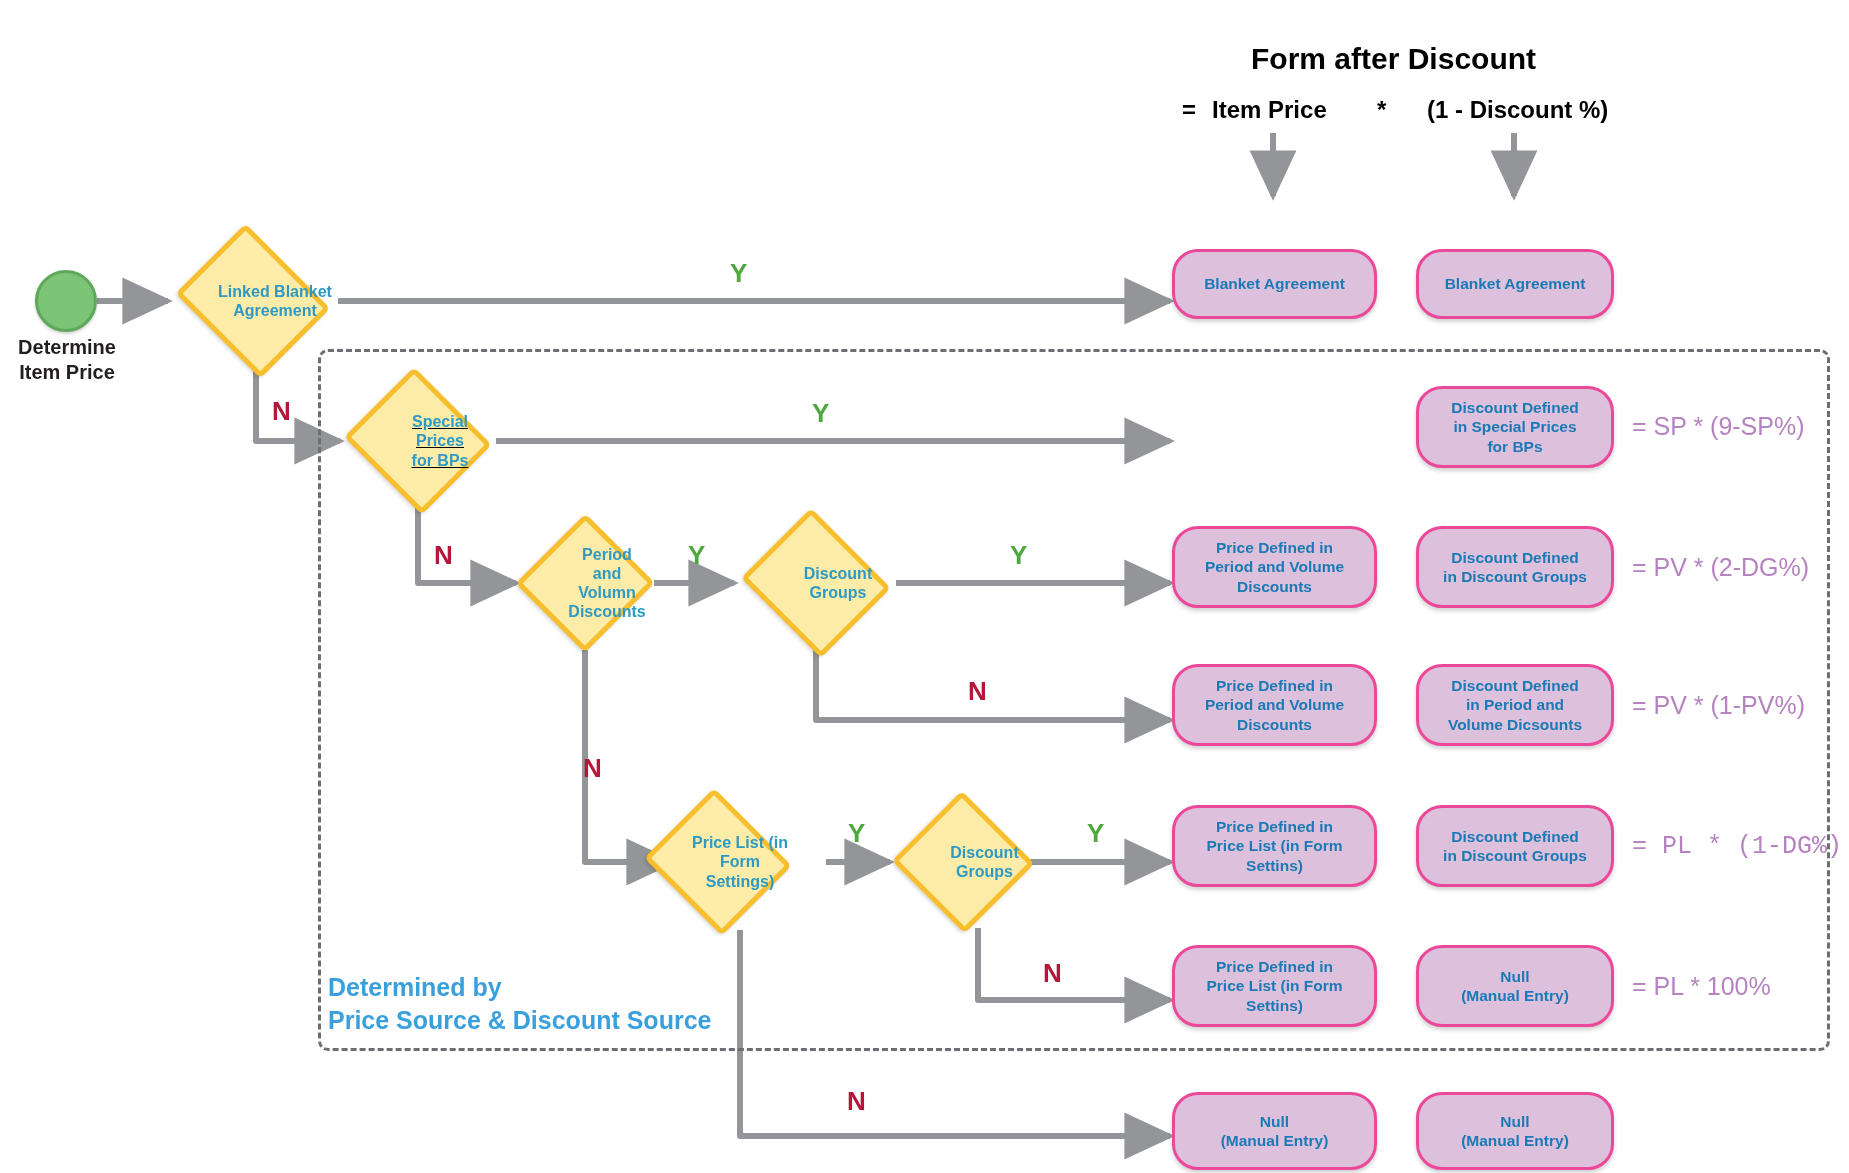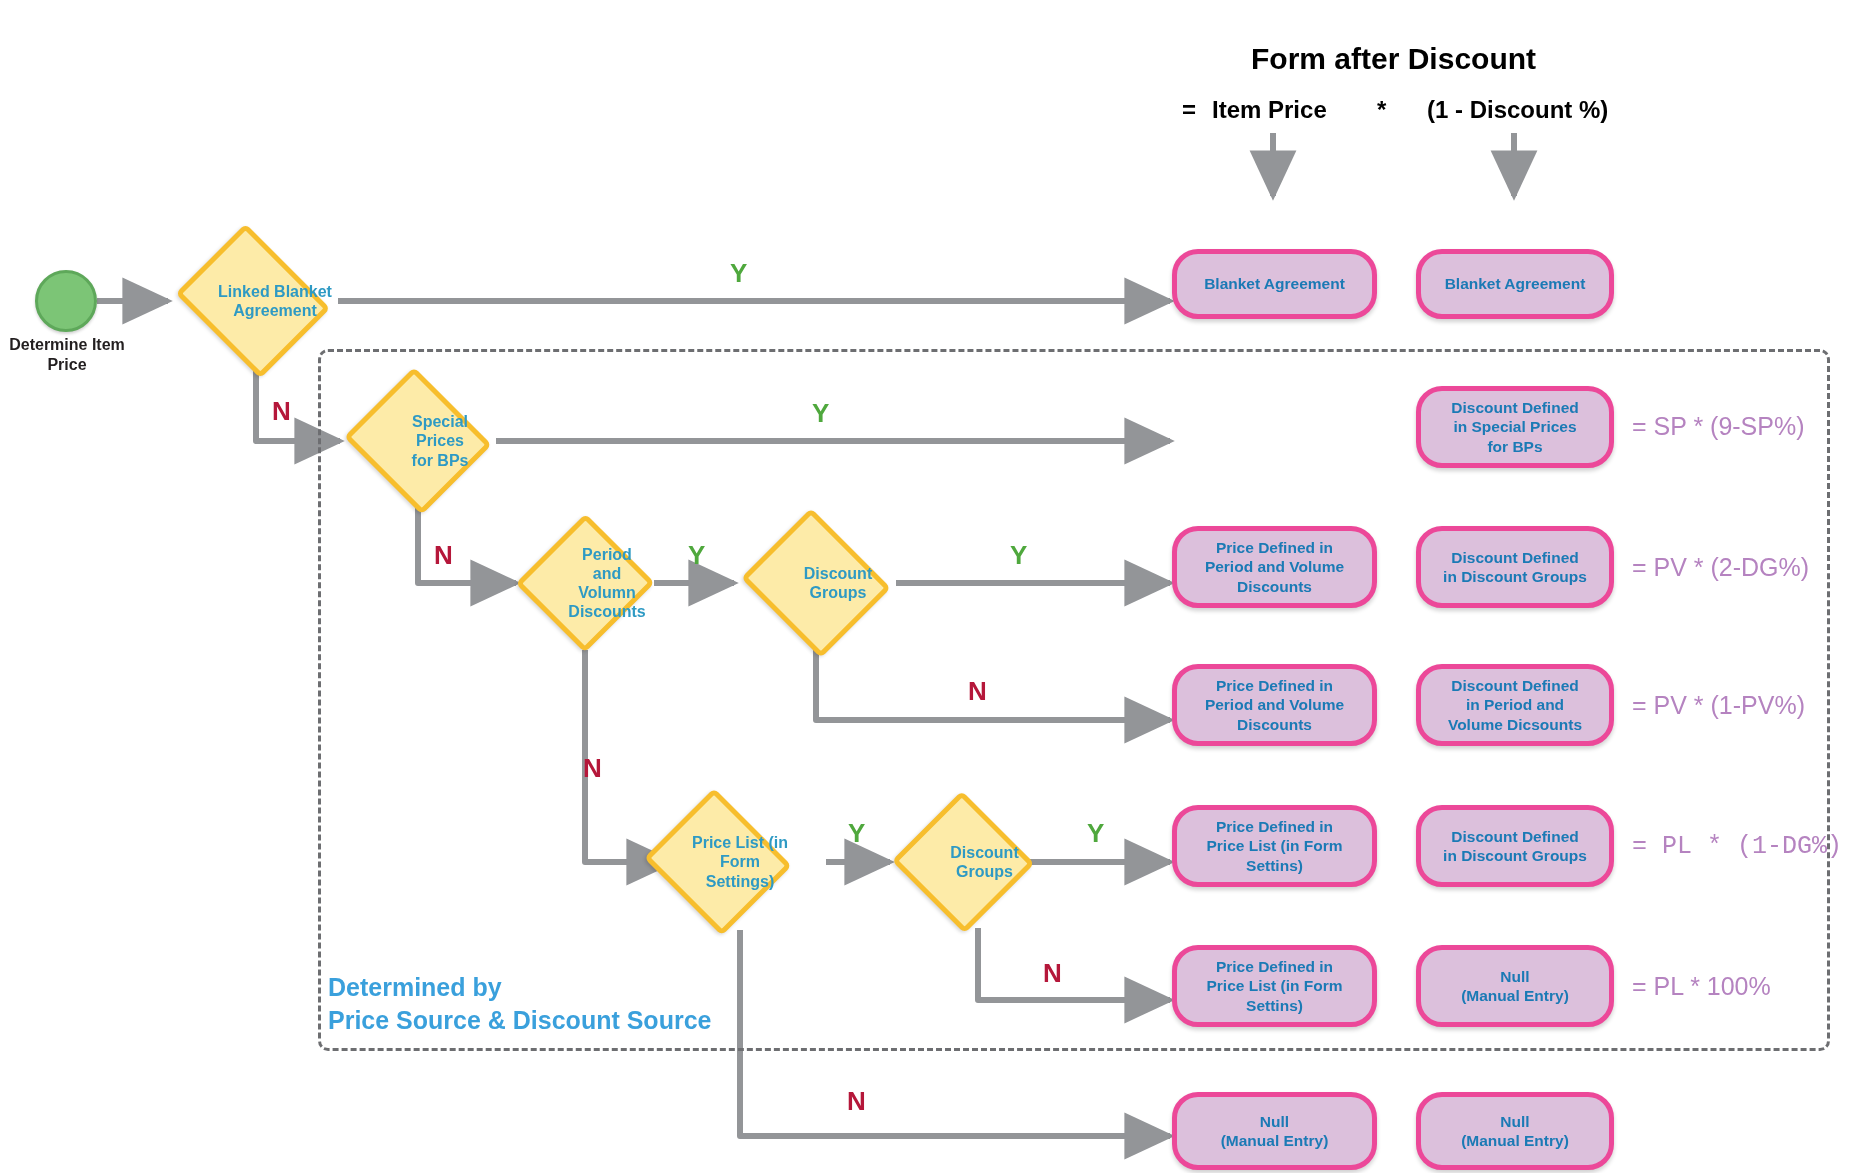--- a/index.html
+++ b/index.html
@@ -44,21 +44,21 @@
     width: 62px; height: 62px;
     border-radius: 50%;
     background: #7CC576;
     border: 3px solid #5EA85A;
     box-shadow: 0 2px 3px rgba(0,0,0,0.18);
   }
   .start-label {
     position: absolute;
     width: 130px;
     text-align: center;
-    font-size: 16px;
+    font-size: 20px;
     font-weight: bold;
     color: #231f20;
     line-height: 1.25;
   }
 
   
   .diamond {
     position: absolute;
     display: flex;
     align-items: center;
@@ -87,21 +87,21 @@
     margin-left: 44px;
   }
 
   
   .pbox {
     position: absolute;
     display: flex;
     align-items: center;
     justify-content: center;
     background: #DCC0DC;
-    border: 5px solid #ec4899;
+    border: 3px solid #ec4899;
     border-radius: 26px;
     box-shadow: 0 3px 4px rgba(0,0,0,0.18);
   }
   .pbox span {
     text-align: center;
     font-size: 15.5px;
     font-weight: bold;
     color: #1B7AB5;
     line-height: 1.25;
     white-space: pre-line;
@@ -197,21 +197,21 @@
   <div class="start-label" style="left:2px; top:335px;">Determine
 Item
 Price</div>
 
   <div class="diamond" style="left:168px; top:231px; width:170px; height:140px;">
     <div class="dshape"></div>
     <div class="dtext">Linked Blanket
 Agreement</div>
   </div>
 
-  <div class="diamond" style="left:340px; top:371px; width:156px; height:140px;">
+  <div class="diamond" style="left:340px; top:371px; width:156px; height:140px;text-decoration:underline;">
     <div class="dshape"></div>
     <div class="dtext">Special Prices
 for BPs</div>
   </div>
 
   <div class="diamond" style="left:516px; top:513px; width:138px; height:140px;">
     <div class="dshape"></div>
     <div class="dtext">Period and
 Volumn
 Discounts</div>

